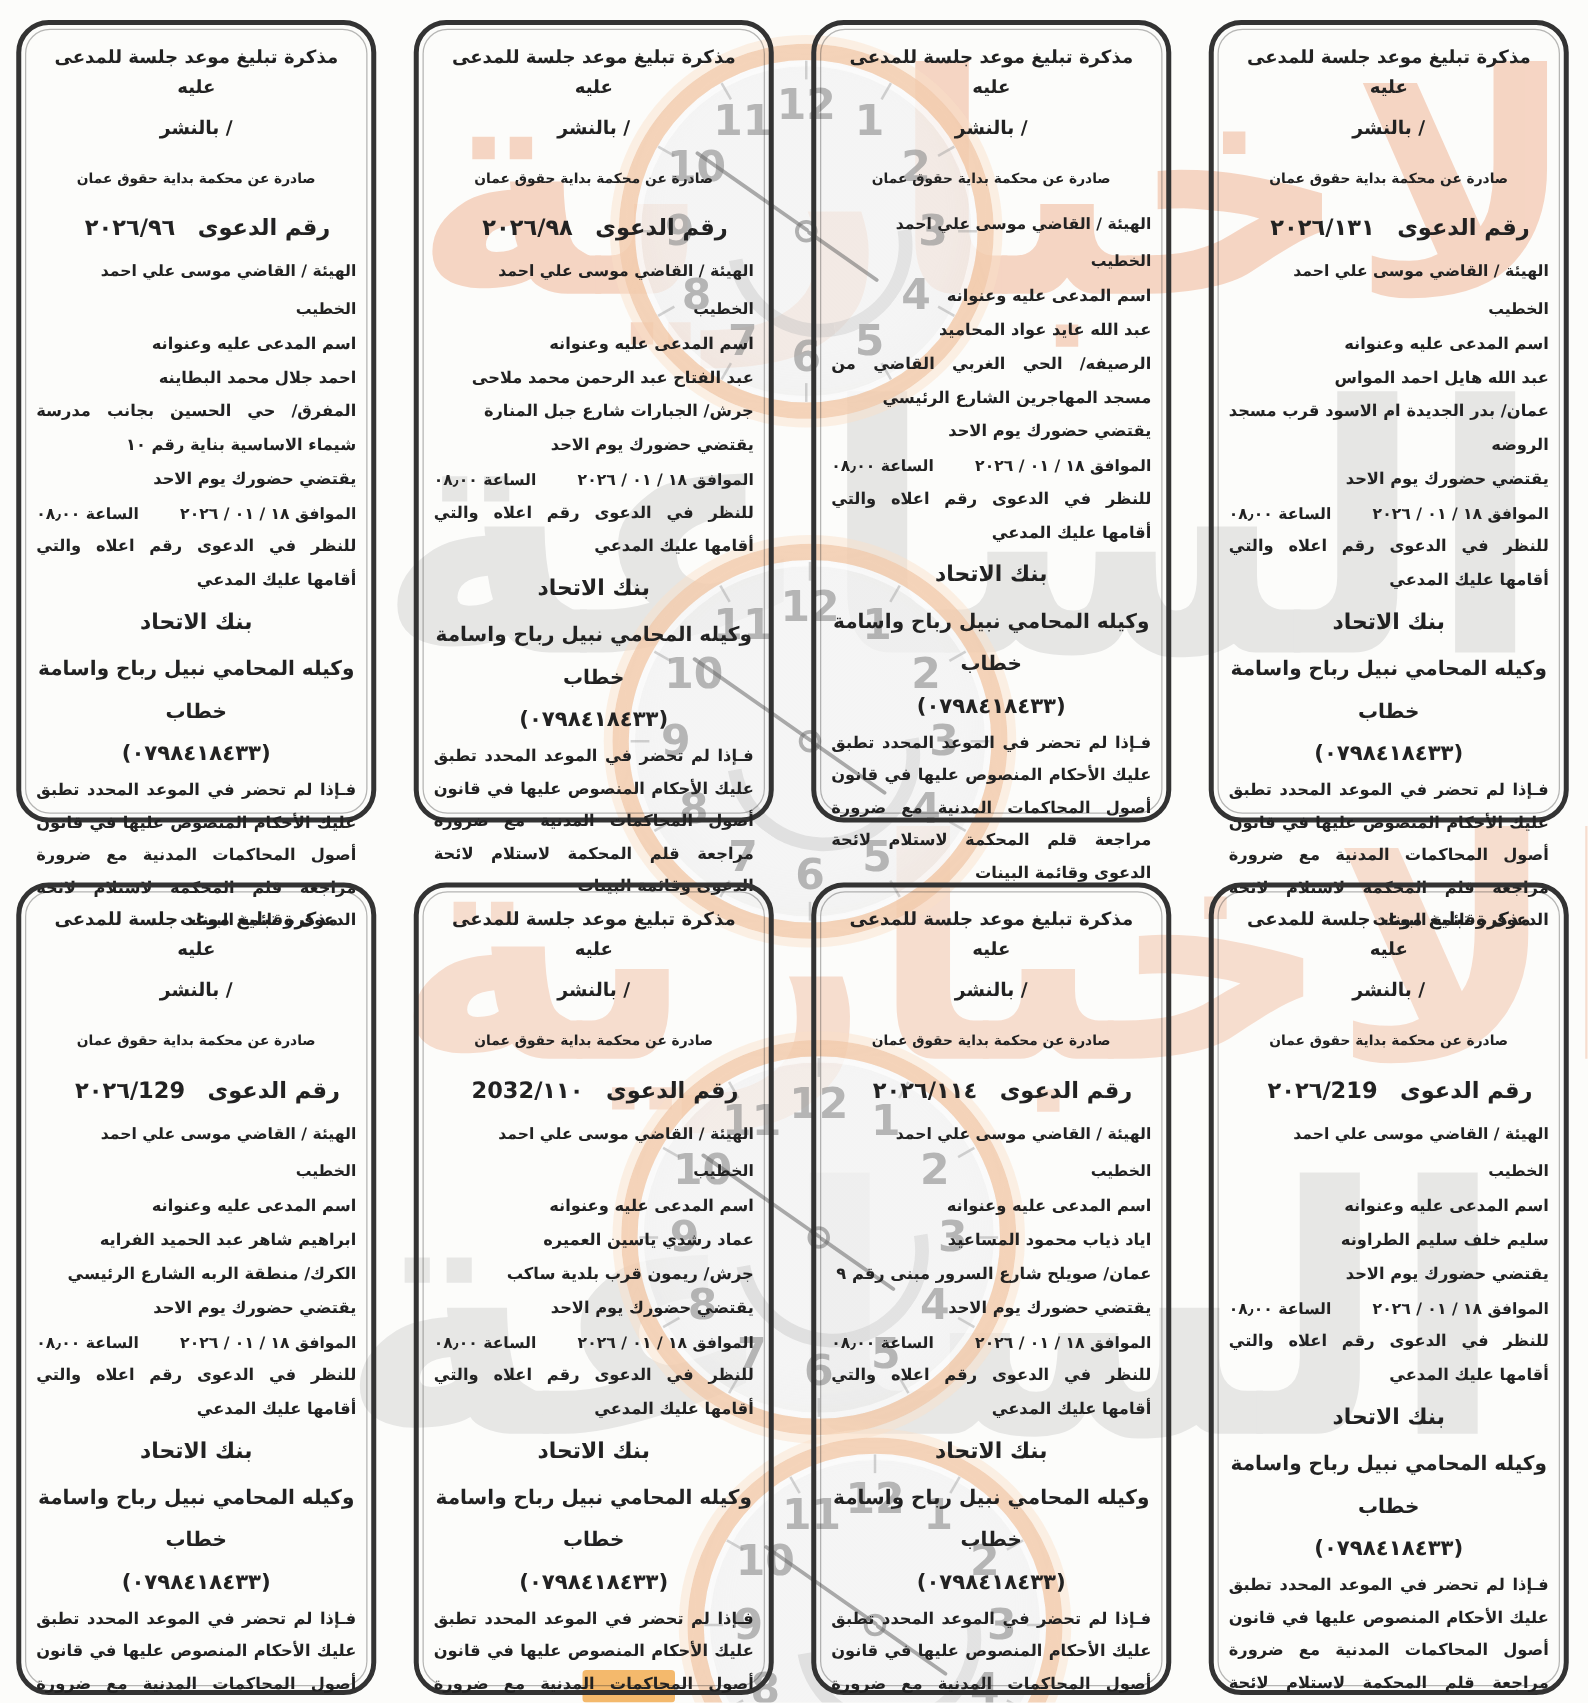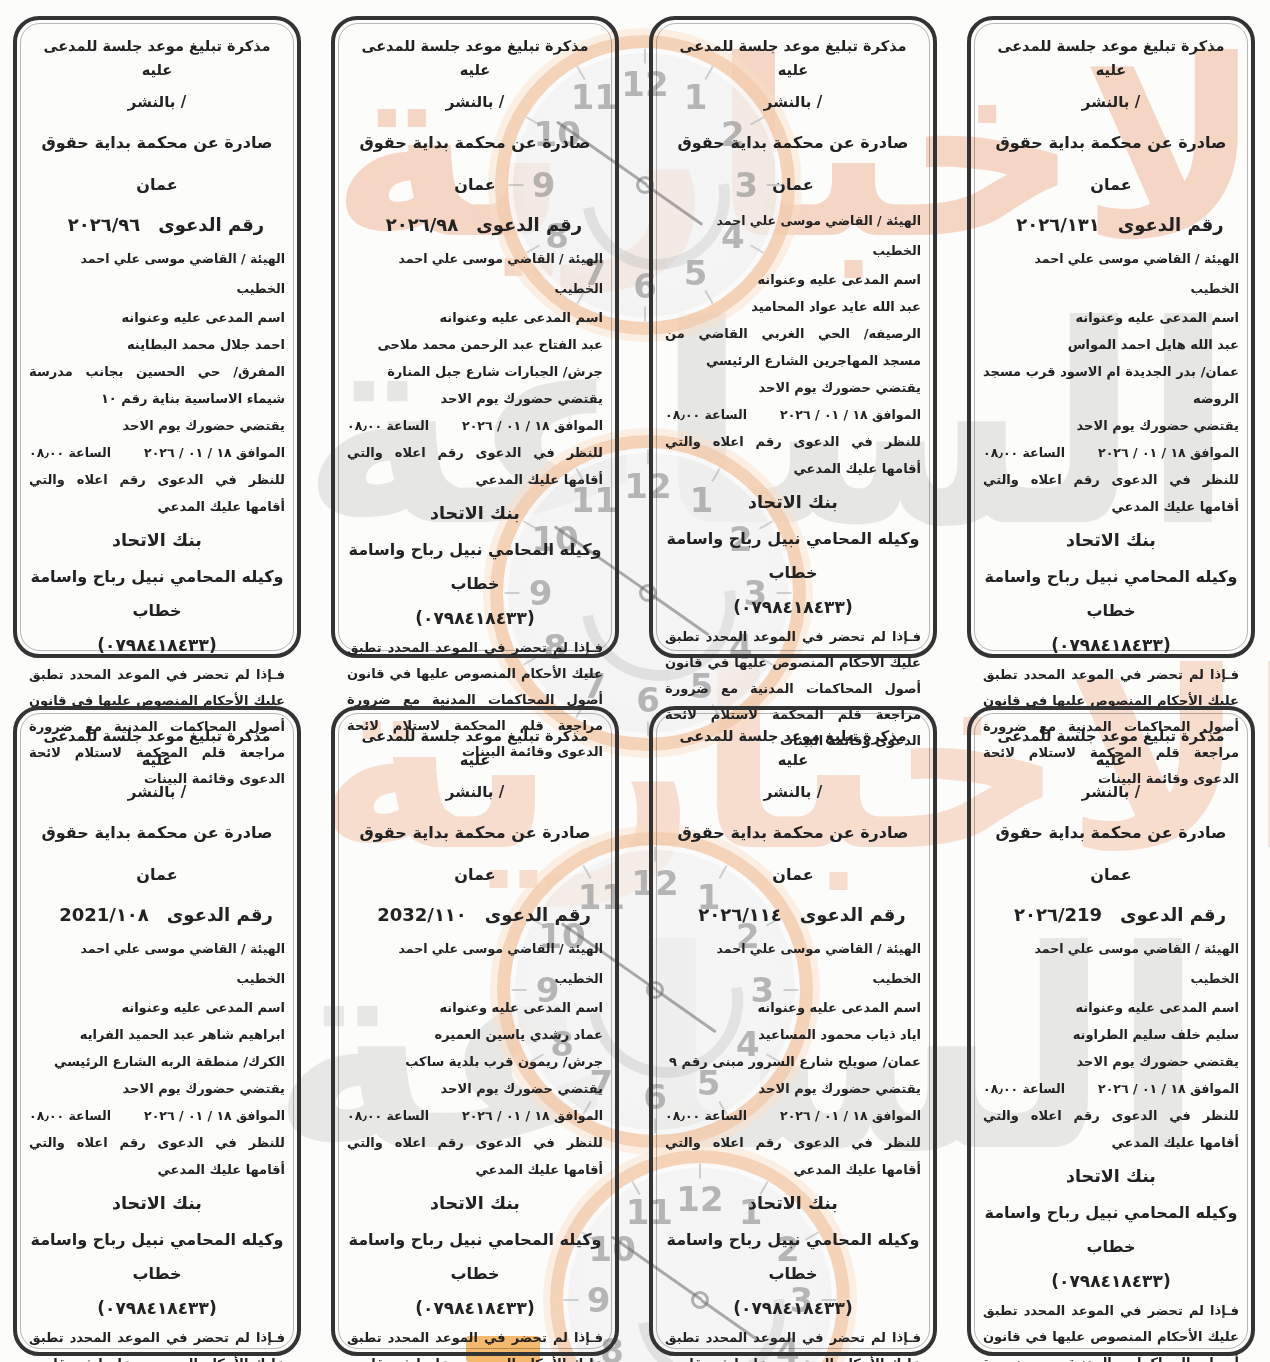--- a/index.html
+++ b/index.html
@@ -38,21 +38,21 @@
     display:grid;grid-template-columns:repeat(4,288px);grid-template-rows:642px 650px;
     column-gap:30px;row-gap:48px;direction:rtl}
   .notice{position:relative;box-sizing:border-box;height:100%;
     border:4px solid var(--border,#333);border-radius:26px;
     padding:0 12px;background:transparent}
   .notice::before{content:"";position:absolute;inset:3px;border:1px solid rgba(40,40,40,.33);
     border-radius:20px;pointer-events:none}
   .notice *{margin:0}
   .t1{font-size:14.5px;line-height:24px;padding-top:14px;text-align:center}
   .t2{font-size:15px;line-height:40px;text-align:center}
-  .t3{font-size:16px;line-height:42px;text-align:center}
+  .t3{font-size:11px;line-height:42px;text-align:center}
   .t4{font-size:18px;line-height:38px;text-align:center}
   .t4 .num{margin:0 18px;unicode-bidi:isolate}
   .meta{font-size:12.5px;line-height:30px}
   .b{font-size:13px;line-height:27px}
   .addr{text-align:justify}
   .dateline{font-size:12.5px;line-height:27px;display:flex;justify-content:space-between}
   .consider{font-size:13px;line-height:27px;text-align:justify}
   .bank{font-size:17.5px;line-height:40px;text-align:center}
   .attorney{font-size:16px;line-height:34px;text-align:center}
   .phone{font-size:17px;line-height:34px;text-align:center;direction:ltr;unicode-bidi:isolate}
@@ -332,21 +332,21 @@
     <div class="bank">بنك الاتحاد</div>
     <div class="attorney">وكيله المحامي نبيل رباح واسامة خطاب</div>
     <div class="phone">(٠٧٩٨٤١٨٤٣٣)</div>
     <p class="warning">فـإذا لم تحضر في الموعد المحدد تطبق عليك الأحكام المنصوص عليها في قانون أصول المحاكمات المدنية مع ضرورة مراجعة قلم المحكمة لاستلام لائحة الدعوى وقائمة البينات</p>
   </article>
     <article class="notice">
     <h2 class="t1">مذكرة تبليغ موعد جلسة للمدعى عليه</h2>
     <div class="t2">/ بالنشر</div>
     <div class="t3">صادرة عن محكمة بداية حقوق عمان</div>
     <div class="t4">
-      <span>رقم الدعوى</span><span class="num" dir="ltr">2021/١٠٨</span>
+      <span>رقم الدعوى</span><span class="num" dir="ltr">٢٠٢٦/129</span>
     </div>
     <div class="meta">الهيئة / القاضي موسى علي احمد الخطيب</div>
     <div class="b">اسم المدعى عليه وعنوانه</div>
     <div class="b">ابراهيم شاهر عبد الحميد الفرايه</div>
     <div class="b addr">الكرك/ منطقة الربه الشارع الرئيسي</div>
     <div class="b">يقتضي حضورك يوم الاحد</div>
     <div class="dateline">
       <span>الموافق ١٨ / ٠١ / ٢٠٢٦</span>
       <span>الساعة ٠٨٫٠٠</span>
     </div>

